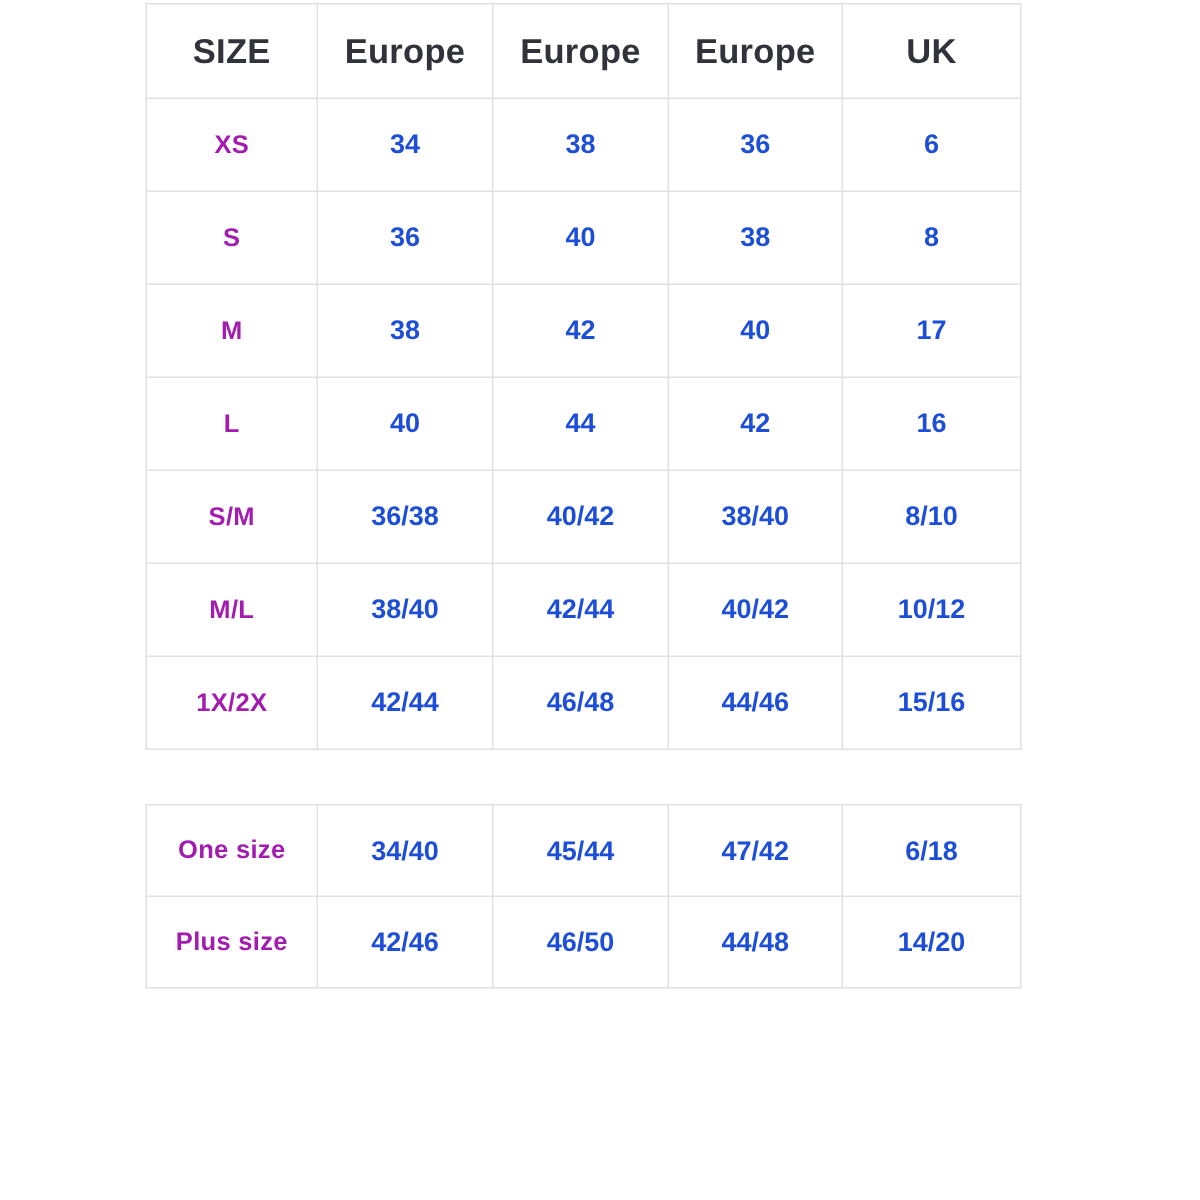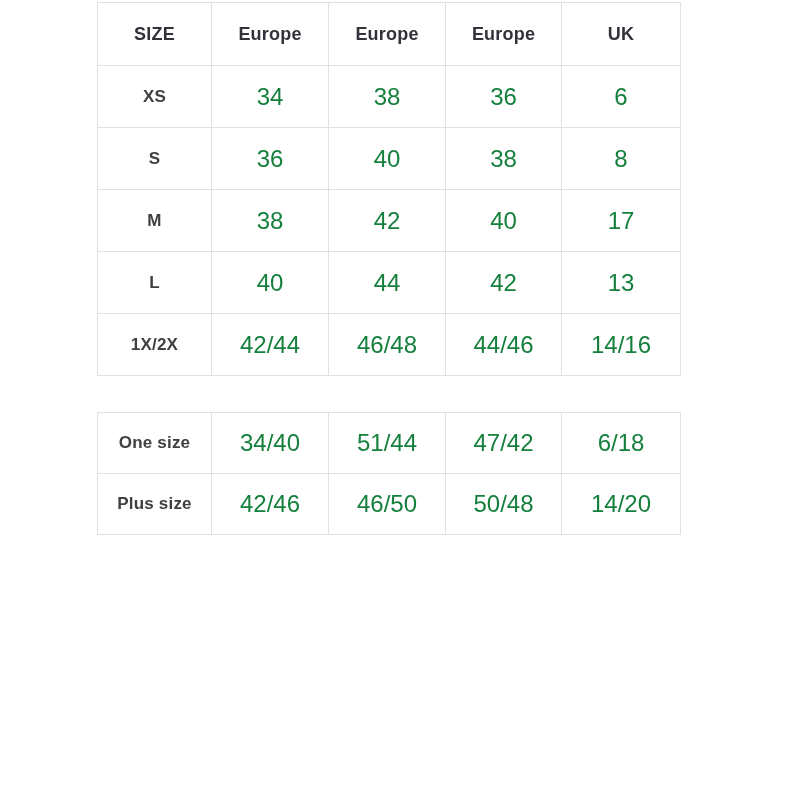--- a/index.html
+++ b/index.html
@@ -31,35 +31,35 @@
   table.size-table td, table.size-table th {
     border: 1px solid #e1e1e1;
     text-align: center;
     vertical-align: middle;
     padding: 0;
     overflow: hidden;
     white-space: nowrap;
   }
   table.size-table th {
     height: 62px;
-    font-size: 18px;
+    font-size: 23px;
     font-weight: bold;
     color: #32323b;
     letter-spacing: 0.2px;
   }
   table.size-table td {
     height: 61px;
-    font-size: 24px;
-    font-weight: normal;
-    color: #15803d;
+    font-size: 18px;
+    font-weight: bold;
+    color: #1d4ed8;
   }
   table.size-table td.size-cell {
     font-size: 17px;
     font-weight: bold;
-    color: #404040;
+    color: #a21caf;
     letter-spacing: 0.2px;
   }
   table.extra-table {
     margin-top: 36px;
   }
   table.extra-table td {
     height: 60px;
   }
 </style>
 </head>
@@ -106,53 +106,67 @@
             <td>38</td>
             <td>42</td>
             <td>40</td>
             <td>17</td>
           </tr>
           <tr>
             <td class="size-cell">L</td>
             <td>40</td>
             <td>44</td>
             <td>42</td>
-            <td>13</td>
+            <td>16</td>
+          </tr>
+          <tr>
+            <td class="size-cell">S/M</td>
+            <td>36/38</td>
+            <td>40/42</td>
+            <td>38/40</td>
+            <td>8/10</td>
+          </tr>
+          <tr>
+            <td class="size-cell">M/L</td>
+            <td>38/40</td>
+            <td>42/44</td>
+            <td>40/42</td>
+            <td>10/12</td>
           </tr>
           <tr>
             <td class="size-cell">1X/2X</td>
             <td>42/44</td>
             <td>46/48</td>
             <td>44/46</td>
-            <td>14/16</td>
+            <td>15/16</td>
           </tr>
         </tbody>
     </table>
 
     <table class="size-table extra-table">
       <colgroup>
         <col style="width:114px">
         <col style="width:117px">
         <col style="width:117px">
         <col style="width:116px">
         <col style="width:119px">
       </colgroup>
       <tbody id="extra-tbody">
           <tr>
             <td class="size-cell">One size</td>
             <td>34/40</td>
-            <td>51/44</td>
+            <td>45/44</td>
             <td>47/42</td>
             <td>6/18</td>
           </tr>
           <tr>
             <td class="size-cell">Plus size</td>
             <td>42/46</td>
             <td>46/50</td>
-            <td>50/48</td>
+            <td>44/48</td>
             <td>14/20</td>
           </tr>
         </tbody>
     </table>
 
   </div>
 
 </div>
 
 </body></html>

